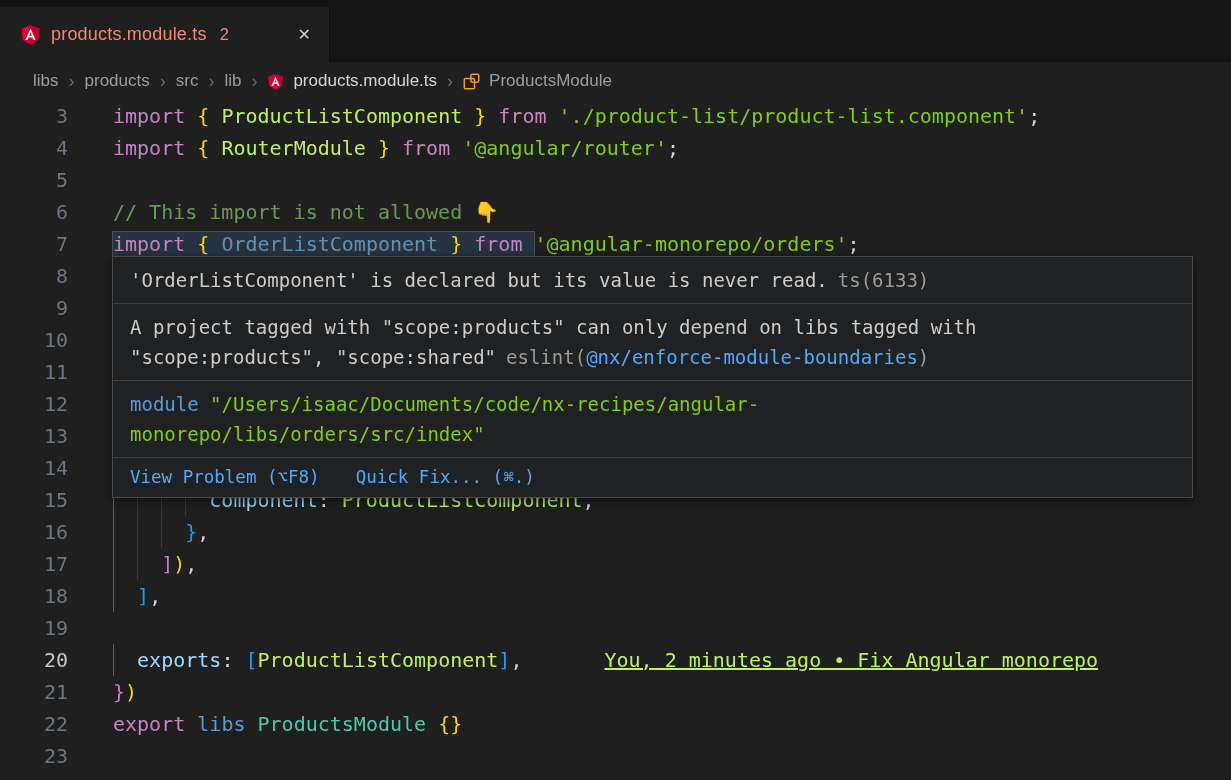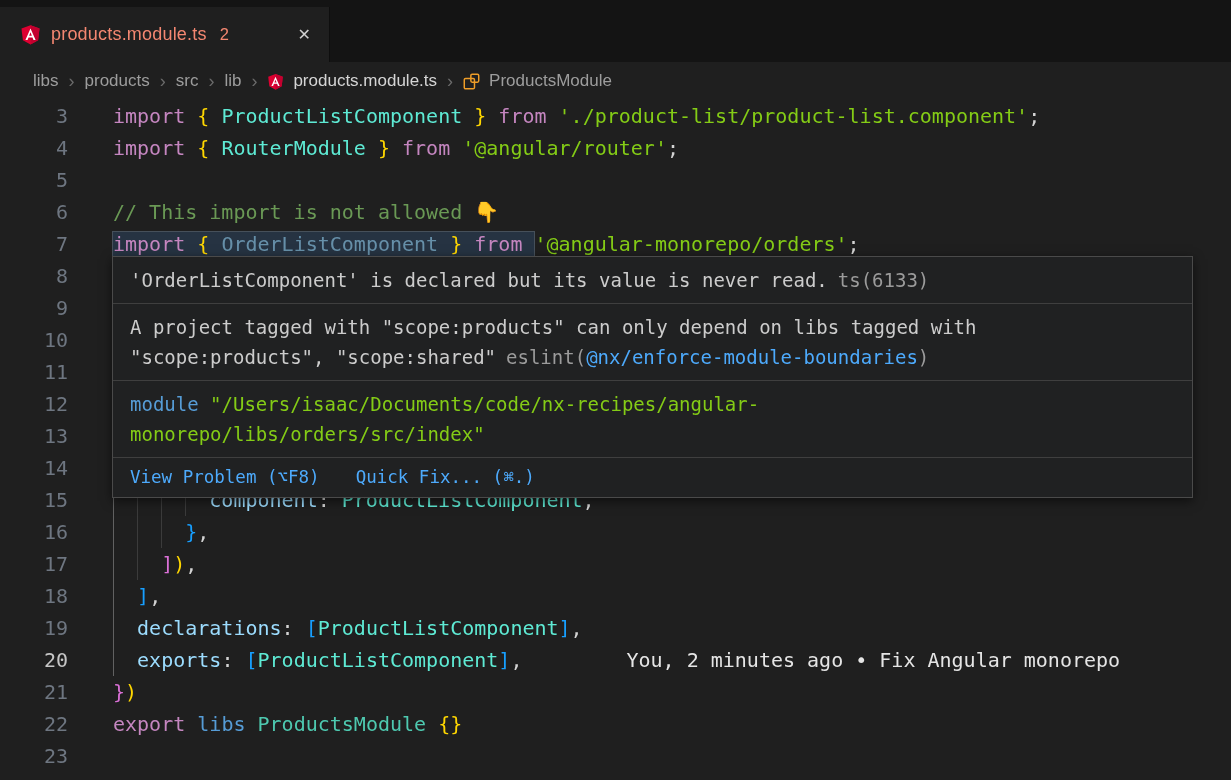--- a/index.html
+++ b/index.html
@@ -30,40 +30,40 @@
             font-family:"DejaVu Sans Mono","Liberation Mono",monospace;
             font-size:20px; line-height:32px; }
   .code-line { display:flex; height:32px; white-space:pre; }
   .ln { width:68px; text-align:right; color:#6e7681; flex:none; user-select:none; cursor:pointer; }
   .ln.active { color:#c6c6c6; }
   .gut-sp { width:45px; flex:none; }
   .code { position:relative; white-space:pre; }
 
   .tok.kw   { color:#c586c0; }
   .tok.kwb  { color:#569cd6; }
-  .tok.var  { color:#5eead4; }
+  .tok.var  { color:#bef264; }
   .tok.vardim { color:#9cdcfe; opacity:.55; }
   .tok.prop { color:#9cdcfe; }
   .tok.str  { color:#84cc16; }
   .tok.pn   { color:#d4d4d4; }
   .tok.cm   { color:#6a9955;text-align:center; }
   .tok.cls  { color:#4ec9b0; }
   .tok.g1   { color:#ffd700; }
   .tok.g2   { color:#da70d6; }
   .tok.g3   { color:#179fff; }
   .tok.emoji { font-family:"DejaVu Sans", sans-serif; }
 
   .ig { display:inline-block; width:2ch; height:32px; vertical-align:top; border-left:1px solid #3b3b3b; }
   .ig.act { border-left-color:#616161; }
 
   .hl-box { background:rgba(44,68,94,.55); box-shadow:0 0 0 1px rgba(118,140,162,.45); }
   .squig { text-decoration-line:underline; text-decoration-style:wavy;
            text-decoration-color:#f14c4c; text-decoration-thickness:1.4px; text-underline-offset:5px; }
 
-  .blame { color:#e5e5e5; margin-left:104px; }
+  .blame { color:#bef264; margin-left:82px;text-decoration:underline; }
 
   
   .hover-popup { position:absolute; left:112px; top:156px; width:1081px;
                  background:#202122; border:1px solid #4a4a4a;
                  box-shadow:0 3px 10px rgba(0,0,0,.55); z-index:5; font-size:19px; color:#cccccc; }
   .hv-section { padding:8px 17px; line-height:30px; }
   .hv-code { color:#9b9b9b; }
   .hv-code.sp { margin-left:10px; }
   .hv-link { color:#4daafc; cursor:pointer; }
   .hv-divider { height:1px; background:#3f3f3f; }
@@ -128,21 +128,21 @@
         <div class="code-line"><span class="ln">9</span><span class="gut-sp"></span><span class="code"></span></div>
         <div class="code-line"><span class="ln">10</span><span class="gut-sp"></span><span class="code"></span></div>
         <div class="code-line"><span class="ln">11</span><span class="gut-sp"></span><span class="code"></span></div>
         <div class="code-line"><span class="ln">12</span><span class="gut-sp"></span><span class="code"></span></div>
         <div class="code-line"><span class="ln">13</span><span class="gut-sp"></span><span class="code"></span></div>
         <div class="code-line"><span class="ln">14</span><span class="gut-sp"></span><span class="code"></span></div>
         <div class="code-line"><span class="ln">15</span><span class="gut-sp"></span><span class="code"><span class="ig act"></span><span class="ig"></span><span class="ig"></span><span class="ig"></span><span class="tok prop">component</span><span class="tok pn">: </span><span class="tok var">ProductListComponent</span><span class="tok pn">,</span></span></div>
         <div class="code-line"><span class="ln">16</span><span class="gut-sp"></span><span class="code"><span class="ig act"></span><span class="ig"></span><span class="ig"></span><span class="tok g3">}</span><span class="tok pn">,</span></span></div>
         <div class="code-line"><span class="ln">17</span><span class="gut-sp"></span><span class="code"><span class="ig act"></span><span class="ig"></span><span class="tok g2">]</span><span class="tok g1">)</span><span class="tok pn">,</span></span></div>
         <div class="code-line"><span class="ln">18</span><span class="gut-sp"></span><span class="code"><span class="ig act"></span><span class="tok g3">]</span><span class="tok pn">,</span></span></div>
-        <div class="code-line"><span class="ln">19</span><span class="gut-sp"></span><span class="code"><span class="ig act"></span><span class="tok prop">declarations</span><span class="tok pn">: </span><span class="tok g3">[</span><span class="tok var">ProductListComponent</span><span class="tok g3">]</span><span class="tok pn">,</span></span></div>
+        <div class="code-line"><span class="ln">19</span><span class="gut-sp"></span></div>
         <div class="code-line"><span class="ln active">20</span><span class="gut-sp"></span><span class="code"><span class="ig act"></span><span class="tok prop">exports</span><span class="tok pn">: </span><span class="tok g3">[</span><span class="tok var">ProductListComponent</span><span class="tok g3">]</span><span class="tok pn">,</span><span class="blame">You, 2 minutes ago • Fix Angular monorepo</span></span></div>
         <div class="code-line"><span class="ln">21</span><span class="gut-sp"></span><span class="code"><span class="tok g2">}</span><span class="tok g1">)</span></span></div>
         <div class="code-line"><span class="ln">22</span><span class="gut-sp"></span><span class="code"><span class="tok kw">export </span><span class="tok kwb">libs </span><span class="tok cls">ProductsModule</span><span class="tok g1"> {}</span></span></div>
         <div class="code-line"><span class="ln">23</span><span class="gut-sp"></span><span class="code"></span></div>
       </div>
 
     <div class="hover-popup">
       <div class="hv-section">
         <span>'OrderListComponent' is declared but its value is never read.</span><span class="hv-code sp">ts(6133)</span>
       </div>

